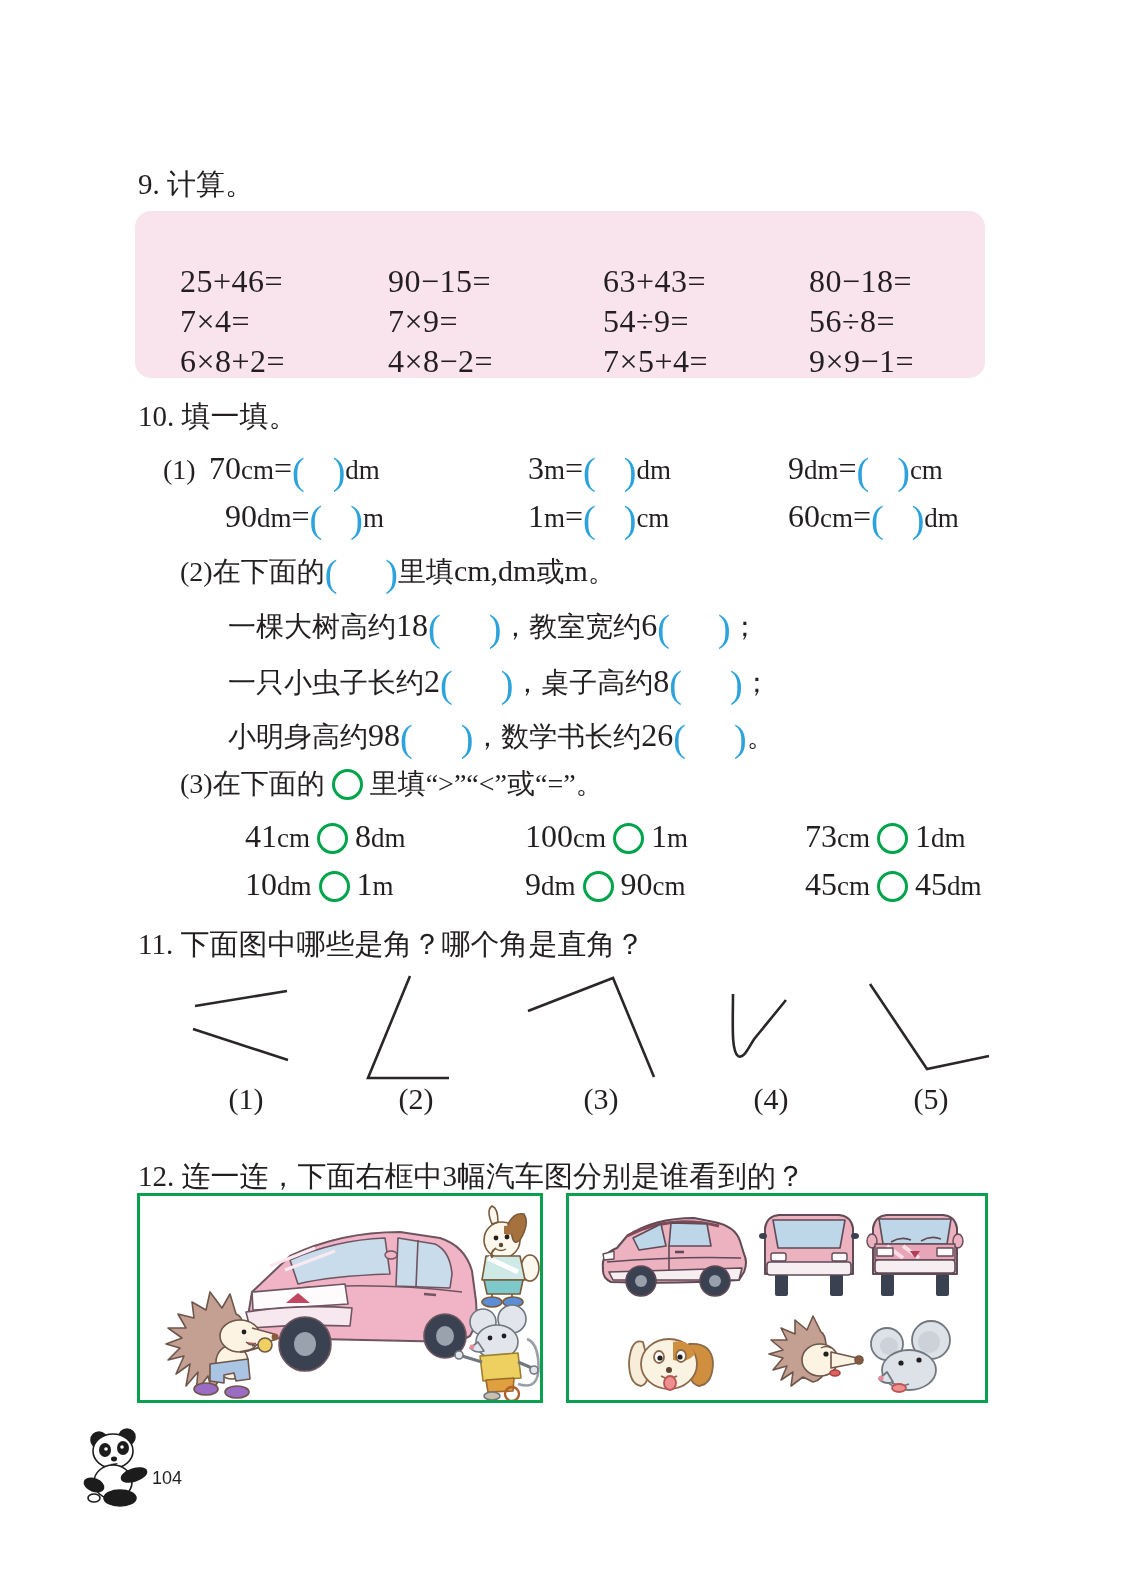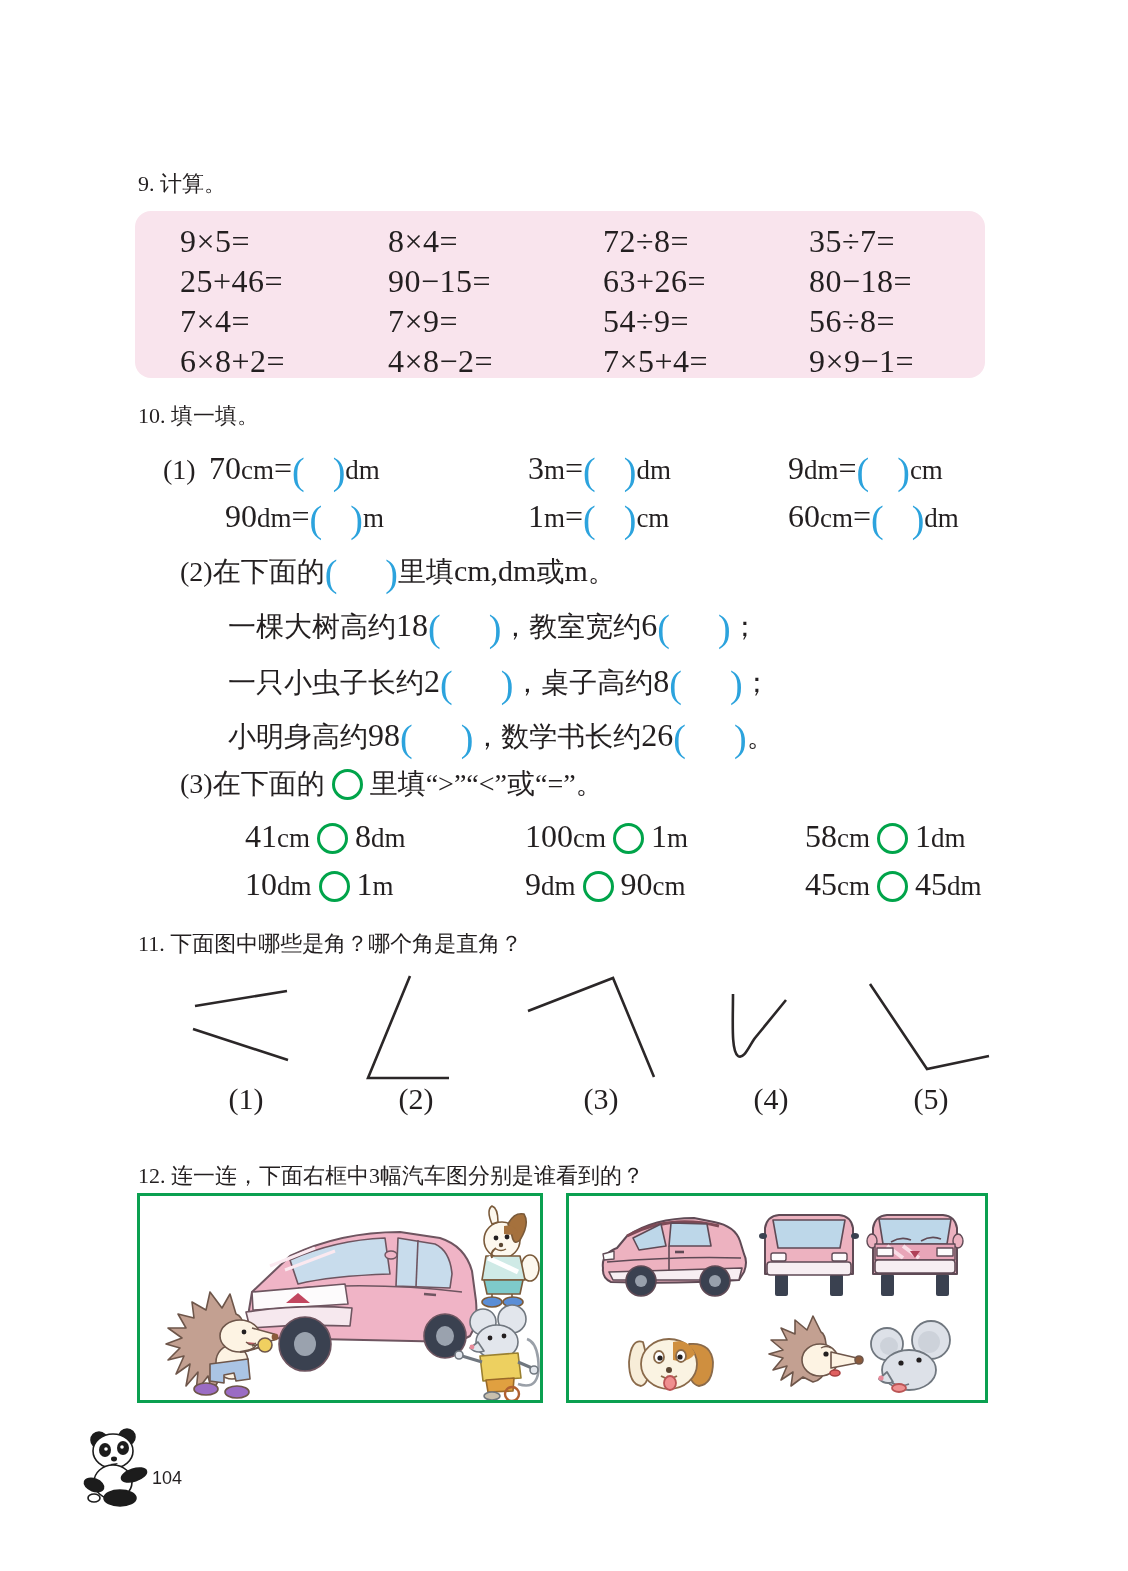--- a/index.html
+++ b/index.html
@@ -1,21 +1,21 @@
 <!DOCTYPE html>
 <html><head>
 <meta charset="utf-8">
 <style>
   * { margin:0; padding:0; box-sizing:border-box; }
   html,body { background:#ffffff; }
   .page {
     position:relative; width:1128px; height:1571px; background:#ffffff;
     font-family:"Liberation Serif","DejaVu Serif",serif; color:#231f20; overflow:hidden;
   }
-  .qtitle { position:absolute; font-size:22px; line-height:36px; white-space:nowrap;text-align:right; }
+  .qtitle { position:absolute; font-size:29px; line-height:36px; white-space:nowrap;text-align:right; }
   .cn { font-size:28px; }
   .num { font-size:32px; }
   .unit { font-size:27px; }
   .unit2 { font-size:30px; }
   .bparen { color:#2ca3dd; font-size:38px; line-height:30px; vertical-align:-5px; }
   .gap-s { display:inline-block; width:28px; }
   .gap-m { display:inline-block; width:48px; }
   .gcircle {
     display:inline-block; width:31px; height:31px; border:3px solid #00a44a;
     border-radius:50%; vertical-align:-7px; margin:0 7px; background:#fff;
@@ -38,30 +38,24 @@
   svg { display:block; }
 </style>
 </head>
 <body>
 
 <div class="page">
 
   <div class="qtitle" style="left:138px; top:166px;">9. 计算。</div>
 
   <div id="s9-box">
-    <div class="s9-row" style="top:12px;">
-      <span class="s9-cell c0">9×5=</span>
-      <span class="s9-cell c1">8×4=</span>
-      <span class="s9-cell c2">72÷8=</span>
-      <span class="s9-cell c3">35÷7=</span>
-    </div>
     <div class="s9-row" style="top:52px;">
       <span class="s9-cell c0">25+46=</span>
       <span class="s9-cell c1">90−15=</span>
-      <span class="s9-cell c2">63+26=</span>
+      <span class="s9-cell c2">63+43=</span>
       <span class="s9-cell c3">80−18=</span>
     </div>
     <div class="s9-row" style="top:92px;">
       <span class="s9-cell c0">7×4=</span>
       <span class="s9-cell c1">7×9=</span>
       <span class="s9-cell c2">54÷9=</span>
       <span class="s9-cell c3">56÷8=</span>
     </div>
     <div class="s9-row" style="top:132px;">
       <span class="s9-cell c0">6×8+2=</span>
@@ -87,21 +81,21 @@
     <span class="conv cn" style="left:0; top:2px;"><span>(2)</span><span>在下面的</span><span class="bparen">(</span><span class="gap-m"></span><span class="bparen">)</span><span>里填</span><span class="unit2">cm,dm</span><span>或</span><span class="unit2">m</span><span>。</span></span>
     <span class="conv cn" style="left:48px; top:56px;"><span>一棵大树高约</span><span class="num">18</span><span class="bparen">(</span><span class="gap-m"></span><span class="bparen">)</span><span>，教室宽约</span><span class="num">6</span><span class="bparen">(</span><span class="gap-m"></span><span class="bparen">)</span><span>；</span></span>
     <span class="conv cn" style="left:48px; top:112px;"><span>一只小虫子长约</span><span class="num">2</span><span class="bparen">(</span><span class="gap-m"></span><span class="bparen">)</span><span>，桌子高约</span><span class="num">8</span><span class="bparen">(</span><span class="gap-m"></span><span class="bparen">)</span><span>；</span></span>
     <span class="conv cn" style="left:48px; top:166px;"><span>小明身高约</span><span class="num">98</span><span class="bparen">(</span><span class="gap-m"></span><span class="bparen">)</span><span>，数学书长约</span><span class="num">26</span><span class="bparen">(</span><span class="gap-m"></span><span class="bparen">)</span><span>。</span></span>
   </div>
 
   <div class="abs" style="left:180px; top:763px; width:810px; height:150px;">
     <span class="conv cn" style="left:0; top:2px;"><span>(3)</span><span>在下面的</span><span class="gcircle"></span><span>里填“&gt;”“&lt;”或“=”。</span></span>
     <span class="conv" style="left:65px; top:55px;"><span class="num">41</span><span class="unit">cm</span><span class="gcircle"></span><span class="num">8</span><span class="unit">dm</span></span>
     <span class="conv" style="left:345px; top:55px;"><span class="num">100</span><span class="unit">cm</span><span class="gcircle"></span><span class="num">1</span><span class="unit">m</span></span>
-    <span class="conv" style="left:625px; top:55px;"><span class="num">58</span><span class="unit">cm</span><span class="gcircle"></span><span class="num">1</span><span class="unit">dm</span></span>
+    <span class="conv" style="left:625px; top:55px;"><span class="num">73</span><span class="unit">cm</span><span class="gcircle"></span><span class="num">1</span><span class="unit">dm</span></span>
     <span class="conv" style="left:65px; top:103px;"><span class="num">10</span><span class="unit">dm</span><span class="gcircle"></span><span class="num">1</span><span class="unit">m</span></span>
     <span class="conv" style="left:345px; top:103px;"><span class="num">9</span><span class="unit">dm</span><span class="gcircle"></span><span class="num">90</span><span class="unit">cm</span></span>
     <span class="conv" style="left:625px; top:103px;"><span class="num">45</span><span class="unit">cm</span><span class="gcircle"></span><span class="num">45</span><span class="unit">dm</span></span>
   </div>
 
   <div class="qtitle" style="left:138px; top:926px;">11. 下面图中哪些是角？哪个角是直角？</div>
 
   <svg class="abs" style="left:150px; top:960px;" width="860" height="130" viewBox="150 960 860 130">
     <g fill="none" stroke="#2b2728" stroke-width="2.6">
       <path d="M195,1006 L287,991"></path>

